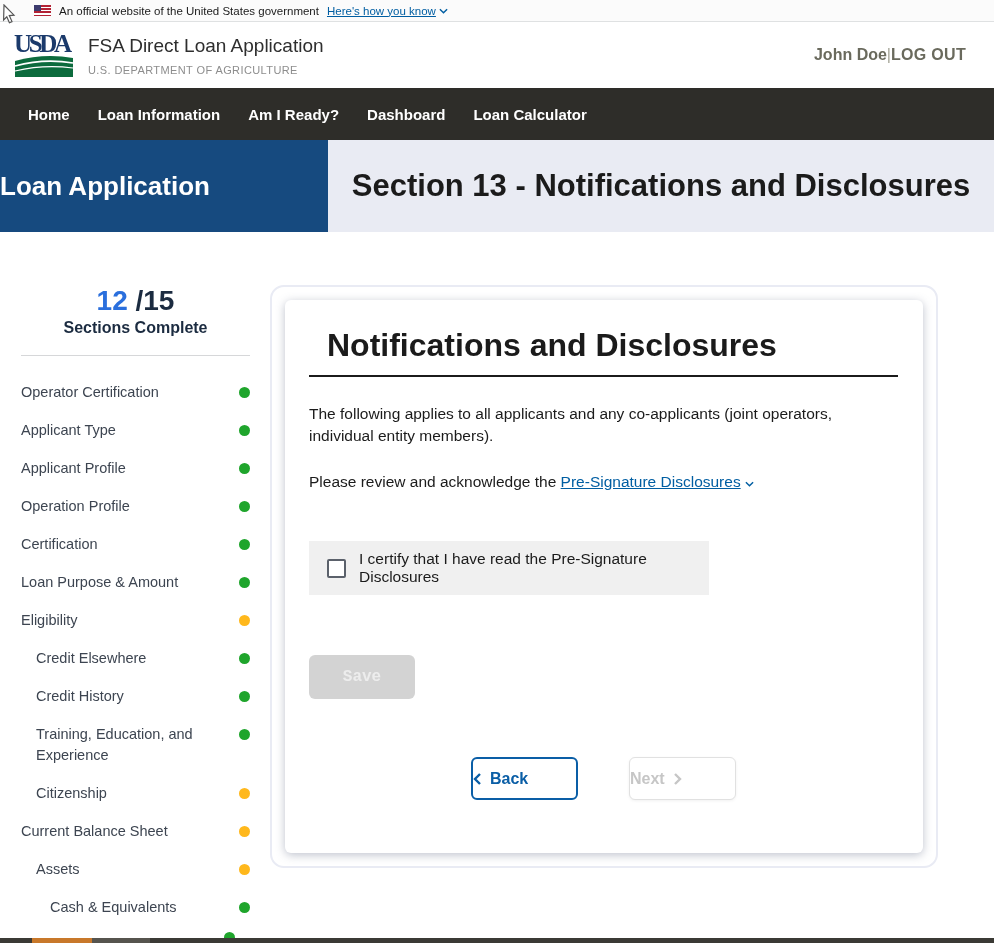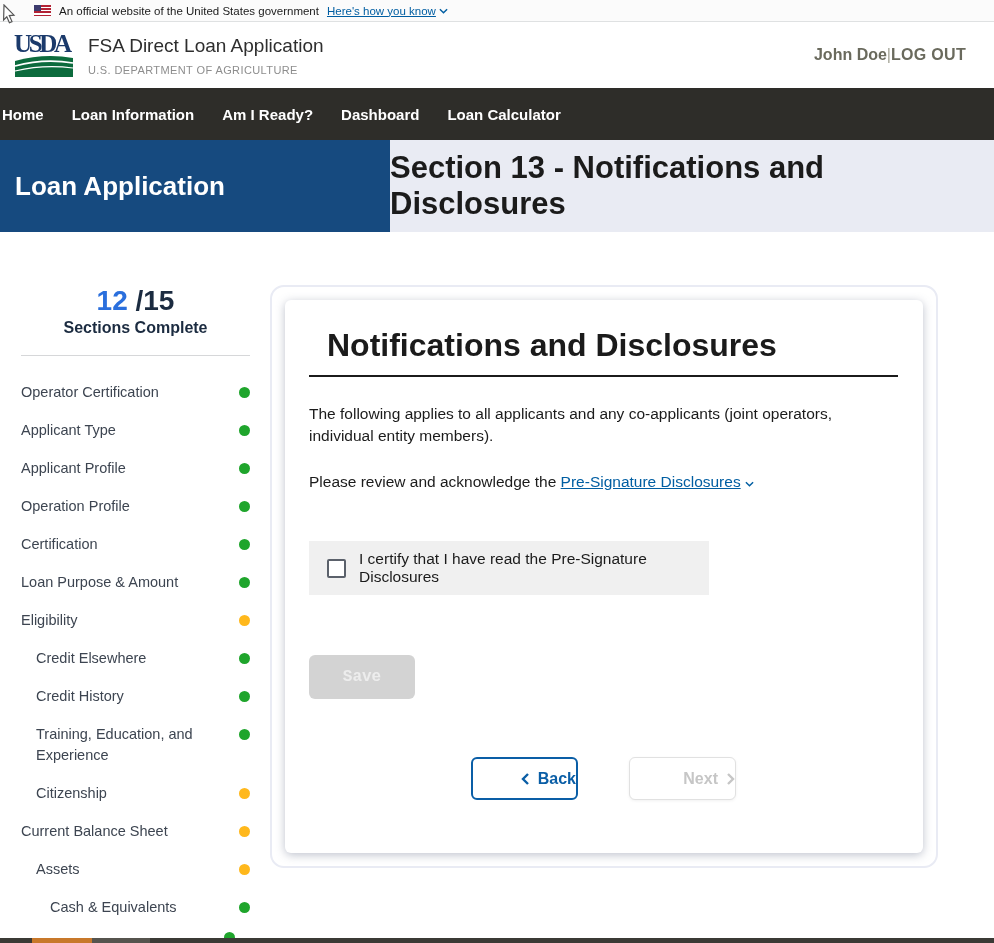--- a/index.html
+++ b/index.html
@@ -30,26 +30,26 @@
   }
   .brand { display:flex; align-items:center; gap:14px; }
   .brand-text .app-title { font-size:19px; color:#2e2e2e; }
   .brand-text .dept { font-size:11px; color:#8d8d8d; letter-spacing:.4px; margin-top:7px; }
   .user-area { display:flex; align-items:center; gap:0; font-size:16px; font-weight:bold; color:#6a6a5d; }
   .user-area .sep { font-weight:normal; color:#a5a598; }
   .logout { cursor:pointer; letter-spacing:.3px; }
   
   .main-nav {
     height:52px; background:#2e2d29; display:flex; align-items:center;
-    padding-left:2px; gap:28px;
+    padding-left:28px; gap:28px;
   }
   .main-nav .nav-item { color:#fff; font-size:15px; font-weight:bold; cursor:pointer; }
   
   .hero { height:92px; display:flex; }
-  .hero-left { width:390px; background:#164a7f; display:flex; align-items:center; padding-left:15px; }
+  .hero-left { width:328px; background:#164a7f; display:flex; align-items:center; }
   .hero-left h1 { color:#fff; font-size:26px; font-weight:bold; }
   .hero-right { flex:1; background:#e9ebf3; display:flex; align-items:center; justify-content:center; }
   .hero-right h2 { font-size:31px; font-weight:bold; color:#1b1b1b; }
   
   .content { display:flex; height:706px; background:#fff;border-radius:11px; }
   .sidebar { width:270px; padding:0 20px 0 21px; flex-shrink:0; position:relative; }
   .counter { text-align:center; margin-top:53px; }
   .counter .nums { font-size:28px; font-weight:bold; }
   .counter .done { color:#2a6fdd; }
   .counter .total { color:#1b2b40; }
@@ -85,21 +85,21 @@
   }
   .checkbox { width:19px; height:19px; background:#fff; border:2px solid #5b616b; border-radius:2px; cursor:pointer; flex-shrink:0; }
   .cert-box label { font-size:15.5px; color:#1b1b1b; cursor:pointer; }
   .save-btn {
     margin-top:60px; width:106px; height:44px; background:#d3d3d3; border:none; border-radius:6px;
     color:#ededed; font-size:16px; font-weight:bold; font-family:Liberation Mono, monospace; cursor:default;
   }
   .btn-row { margin-top:58px; display:flex; justify-content:center; gap:51px; }
   .nav-btn {
     width:107px; height:43px; border-radius:6px; font-size:16px; font-weight:bold; font-family:inherit;
-    display:inline-flex; align-items:center; justify-content:flex-end; gap:9px; background:#fff;
+    display:inline-flex; align-items:center; justify-content:flex-start; gap:9px; background:#fff;
   }
   .back-btn { border:2px solid #0a5ea6; color:#0a5ea6; cursor:pointer; }
   .next-btn { border:1px solid #e1e1e1; color:#c6c6c6; cursor:default; box-shadow:0 1px 3px rgba(0,0,0,.06); }
   .chev { width:8px; height:12px; }
   
   .bottom-bar { position:absolute; bottom:0; left:0; width:994px; height:5px; background:#3b3a35; z-index:40; }
   .bottom-bar .seg-orange { position:absolute; left:32px; width:60px; height:5px; background:#c8782a; }
   .bottom-bar .seg-gray { position:absolute; left:92px; width:58px; height:5px; background:#56544e; }
 </style>
 </head>

